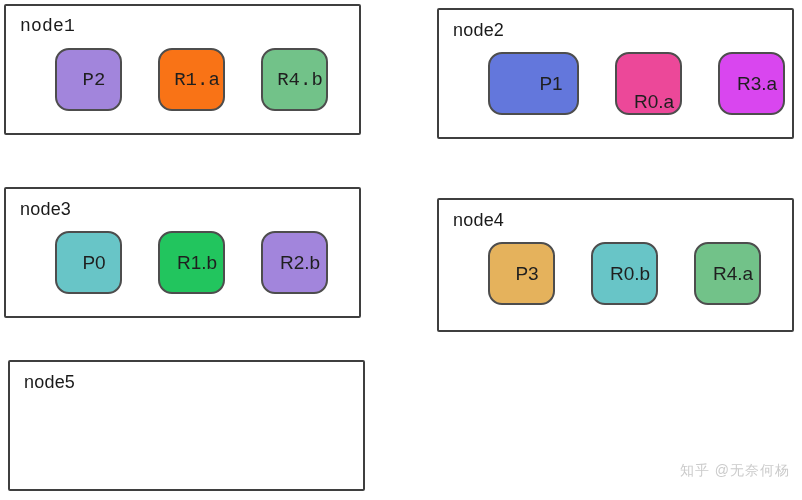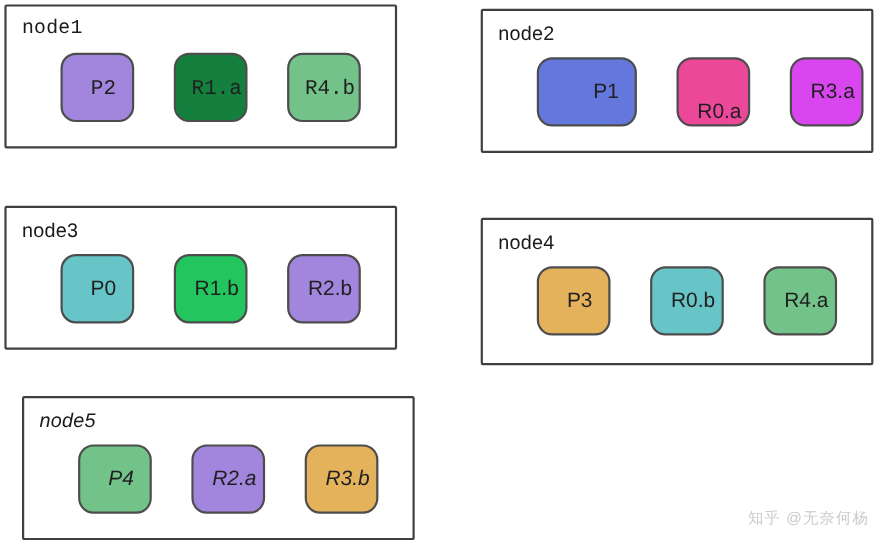--- a/index.html
+++ b/index.html
@@ -51,21 +51,21 @@
   }
   .resource-label {
     font-size: 19px;
     color: #1f1f1f;
     margin-left: 11px;
   }
   .n1 { left: 4px;   top: 4px; font-family: Liberation Mono, monospace;   }
   .n2 { left: 437px; top: 8px;   }
   .n3 { left: 4px;   top: 187px; }
   .n4 { left: 437px; top: 198px; height: 130px; }
-  .n5 { left: 20px;   top: 360px; font-style: italic; }
+  .n5 { left: 8px;   top: 360px; }
   .watermark {
     position: absolute;
     right: 12px;
     bottom: 20px;
     font-size: 14px;
     color: #cbcbcb;
     letter-spacing: 1px;
     user-select: none;
   }
 </style>
@@ -73,21 +73,21 @@
 <body>
 
 <div class="canvas">
 
   <div class="node-box n1" style="border-color: rgb(63, 63, 63);">
     <span class="node-title">node1</span>
     <div class="squares">
       <div class="resource-box" style="background: rgb(162, 133, 220); border-color: rgb(77, 77, 77);">
         <span class="resource-label">P2</span>
       </div>
-      <div class="resource-box" style="background: #15803d; border-color: rgb(77, 77, 77);">
+      <div class="resource-box" style="background: #f97316; border-color: rgb(77, 77, 77);">
         <span class="resource-label">R1.a</span>
       </div>
       <div class="resource-box" style="background: rgb(114, 194, 137); border-color: rgb(77, 77, 77); text-align: center;">
         <span class="resource-label">R4.b</span>
       </div>
     </div>
   </div>
 
   <div class="node-box n2" style="border-color: rgb(63, 63, 63);">
     <span class="node-title">node2</span>
@@ -129,28 +129,17 @@
         <span class="resource-label">R0.b</span>
       </div>
       <div class="resource-box" style="background: rgb(114, 194, 137); border-color: rgb(77, 77, 77);">
         <span class="resource-label">R4.a</span>
       </div>
     </div>
   </div>
 
   <div class="node-box n5" style="border-color: rgb(63, 63, 63);">
     <span class="node-title">node5</span>
-    <div class="squares">
-      <div class="resource-box" style="background: rgb(114, 194, 137); border-color: rgb(77, 77, 77);">
-        <span class="resource-label">P4</span>
-      </div>
-      <div class="resource-box" style="background: rgb(162, 133, 220); border-color: rgb(77, 77, 77);">
-        <span class="resource-label">R2.a</span>
-      </div>
-      <div class="resource-box" style="background: rgb(229, 178, 92); border-color: rgb(77, 77, 77);">
-        <span class="resource-label">R3.b</span>
-      </div>
-    </div>
   </div>
 
   <div class="watermark" style="color: rgb(203, 203, 203);">知乎 @无奈何杨</div>
 
 </div>
 
 </body></html>

